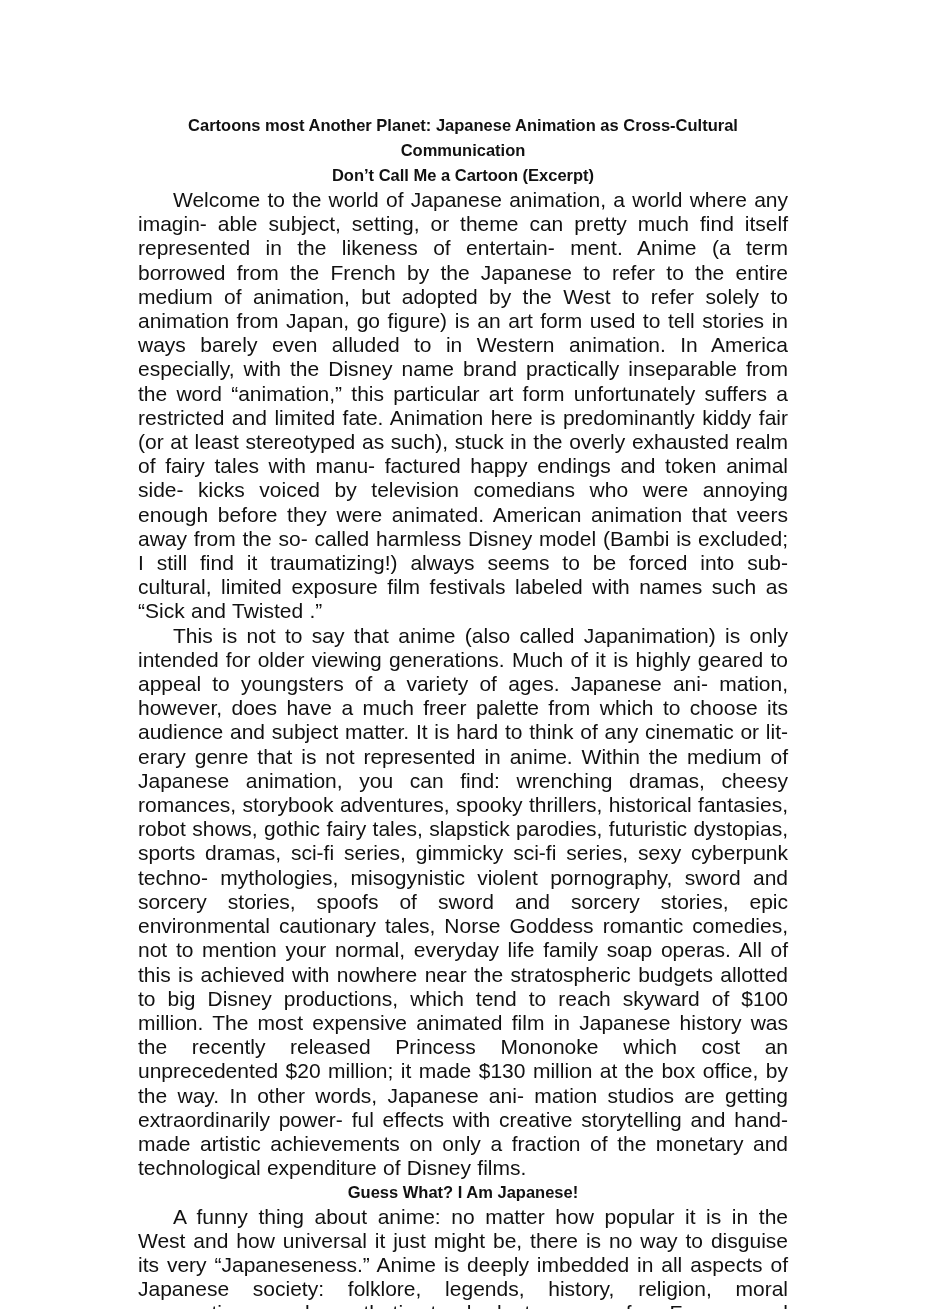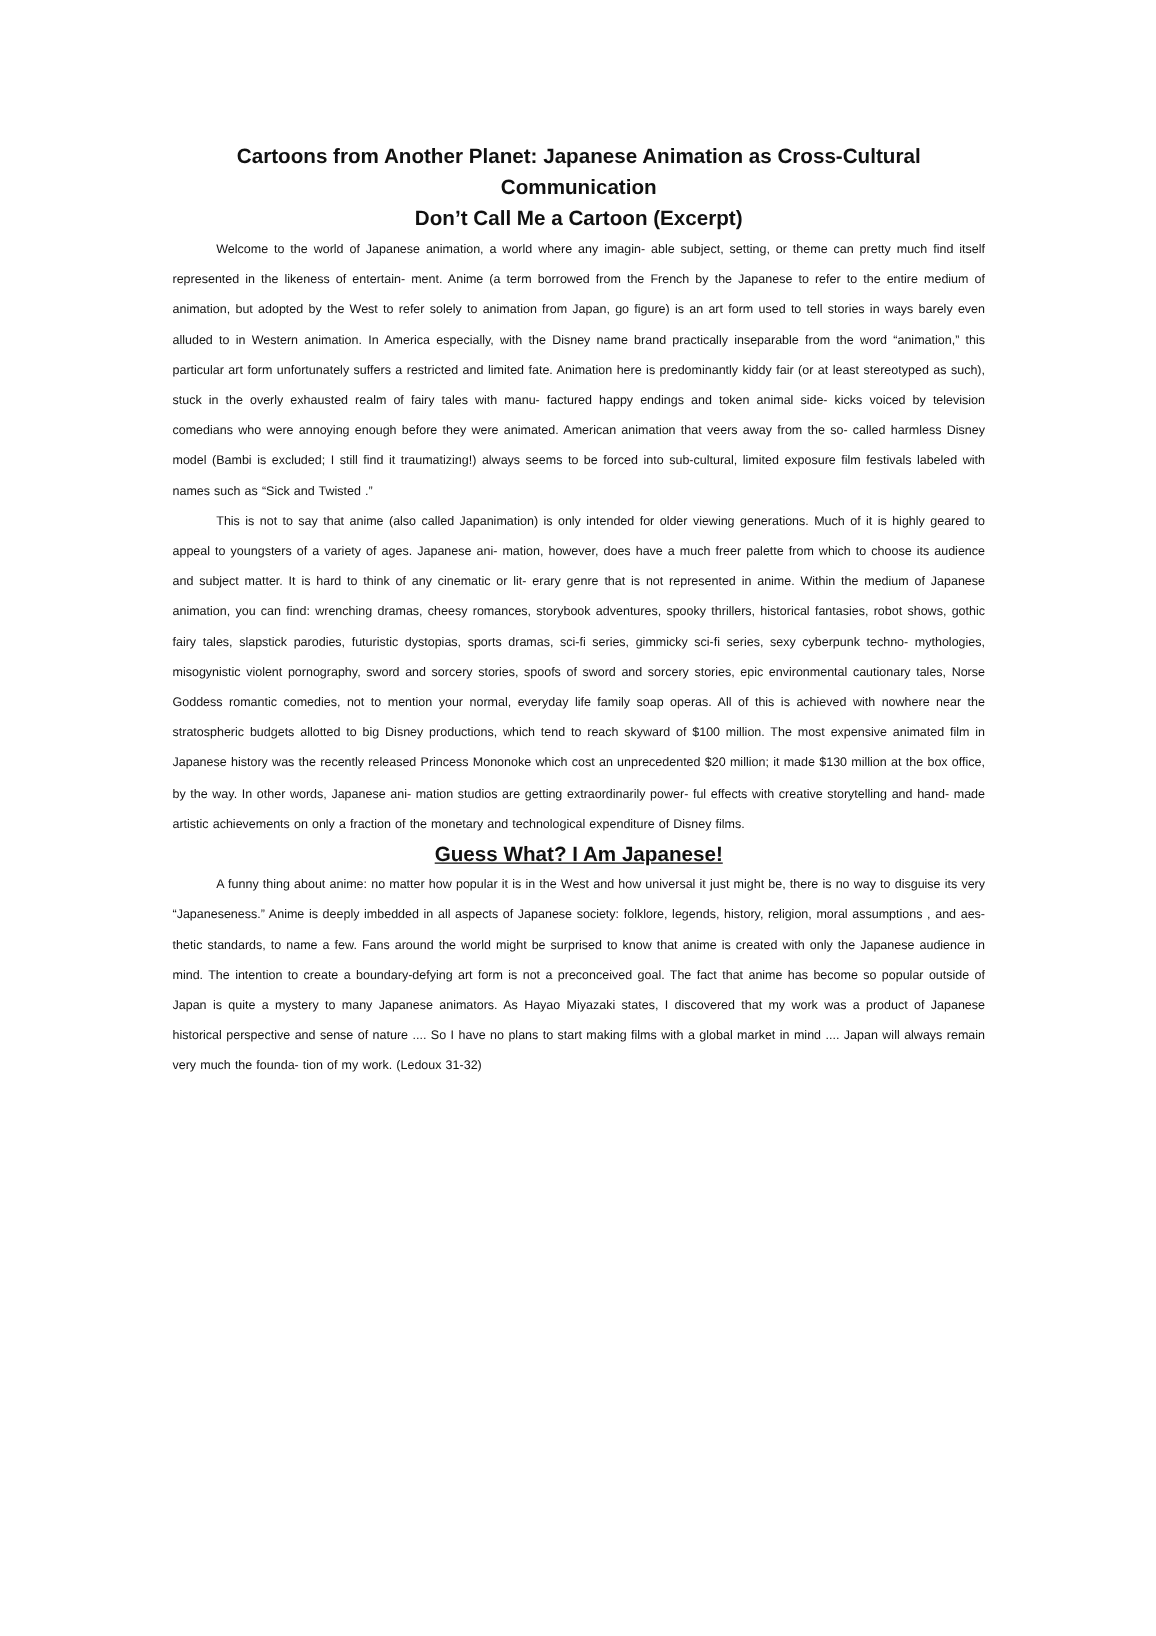--- a/index.html
+++ b/index.html
@@ -24,41 +24,40 @@
   .title-line {
     text-align: center;
     font-weight: bold;
     font-size: 16.5px;
     line-height: 25px;
     color: #111111;
   }
   .body-par {
     margin: 0;
     text-align: justify;
-    font-size: 10px;
+    font-size: 21px;
     line-height: 24.2px;
     text-indent: 35px;
     color: #111111;
     word-spacing: 0.5px;
   }
   .section-heading {
     margin: 0;
     text-align: center;
     font-weight: bold;
     font-size: 16.5px;
     line-height: 24.2px;
     color: #111111;
-    text-decoration: underline;
   }
 </style>
 </head>
 <body>
 
 <div class="page">
-  <div class="title-line">Cartoons from Another Planet: Japanese Animation as Cross-Cultural</div>
+  <div class="title-line">Cartoons most Another Planet: Japanese Animation as Cross-Cultural</div>
   <div class="title-line">Communication</div>
   <div class="title-line">Don’t Call Me a Cartoon (Excerpt)</div>
 
   <p class="body-par">Welcome to the world of Japanese animation, a world where any imagin- able subject, setting, or theme can pretty much find itself represented in the likeness of entertain- ment. Anime (a term borrowed from the French by the Japanese to refer to the entire medium of animation, but adopted by the West to refer solely to animation from Japan, go figure) is an art form used to tell stories in ways barely even alluded to in Western animation. In America especially, with the Disney name brand practically inseparable from the word “animation,” this particular art form unfortunately suffers a restricted and limited fate. Animation here is predominantly kiddy fair (or at least stereotyped as such), stuck in the overly exhausted realm of fairy tales with manu- factured happy endings and token animal side- kicks voiced by television comedians who were annoying enough before they were animated. American animation that veers away from the so- called harmless Disney model (Bambi is excluded; I still find it traumatizing!) always seems to be forced into sub-cultural, limited exposure film festivals labeled with names such as “Sick and Twisted .”</p>
   <p class="body-par">This is not to say that anime (also called Japanimation) is only intended for older viewing generations. Much of it is highly geared to appeal to youngsters of a variety of ages. Japanese ani- mation, however, does have a much freer palette from which to choose its audience and subject matter. It is hard to think of any cinematic or lit- erary genre that is not represented in anime. Within the medium of Japanese animation, you can find: wrenching dramas, cheesy romances, storybook adventures, spooky thrillers, historical fantasies, robot shows, gothic fairy tales, slapstick parodies, futuristic dystopias, sports dramas, sci-fi series, gimmicky sci-fi series, sexy cyberpunk techno- mythologies, misogynistic violent pornography, sword and sorcery stories, spoofs of sword and sorcery stories, epic environmental cautionary tales, Norse Goddess romantic comedies, not to mention your normal, everyday life family soap operas. All of this is achieved with nowhere near the stratospheric budgets allotted to big Disney productions, which tend to reach skyward of $100 million. The most expensive animated film in Japanese history was the recently released Princess Mononoke which cost an unprecedented $20 million; it made $130 million at the box office, by the way. In other words, Japanese ani- mation studios are getting extraordinarily power- ful effects with creative storytelling and hand- made artistic achievements on only a fraction of the monetary and technological expenditure of Disney films.</p>
 
   <h2 class="section-heading">Guess What? I Am Japanese!</h2>
 
   <p class="body-par">A funny thing about anime: no matter how popular it is in the West and how universal it just might be, there is no way to disguise its very “Japaneseness.” Anime is deeply imbedded in all aspects of Japanese society: folklore, legends, history, religion, moral assumptions , and aes- thetic standards, to name a few. Fans around the world might be surprised to know that anime is created with only the Japanese audience in mind. The intention to create a boundary-defying art form is not a preconceived goal. The fact that anime has become so popular outside of Japan is quite a mystery to many Japanese animators. As Hayao Miyazaki states, I discovered that my work was a product of Japanese historical perspective and sense of nature .... So I have no plans to start making films with a global market in mind .... Japan will always remain very much the founda- tion of my work. (Ledoux 31-32)</p>
 </div>

